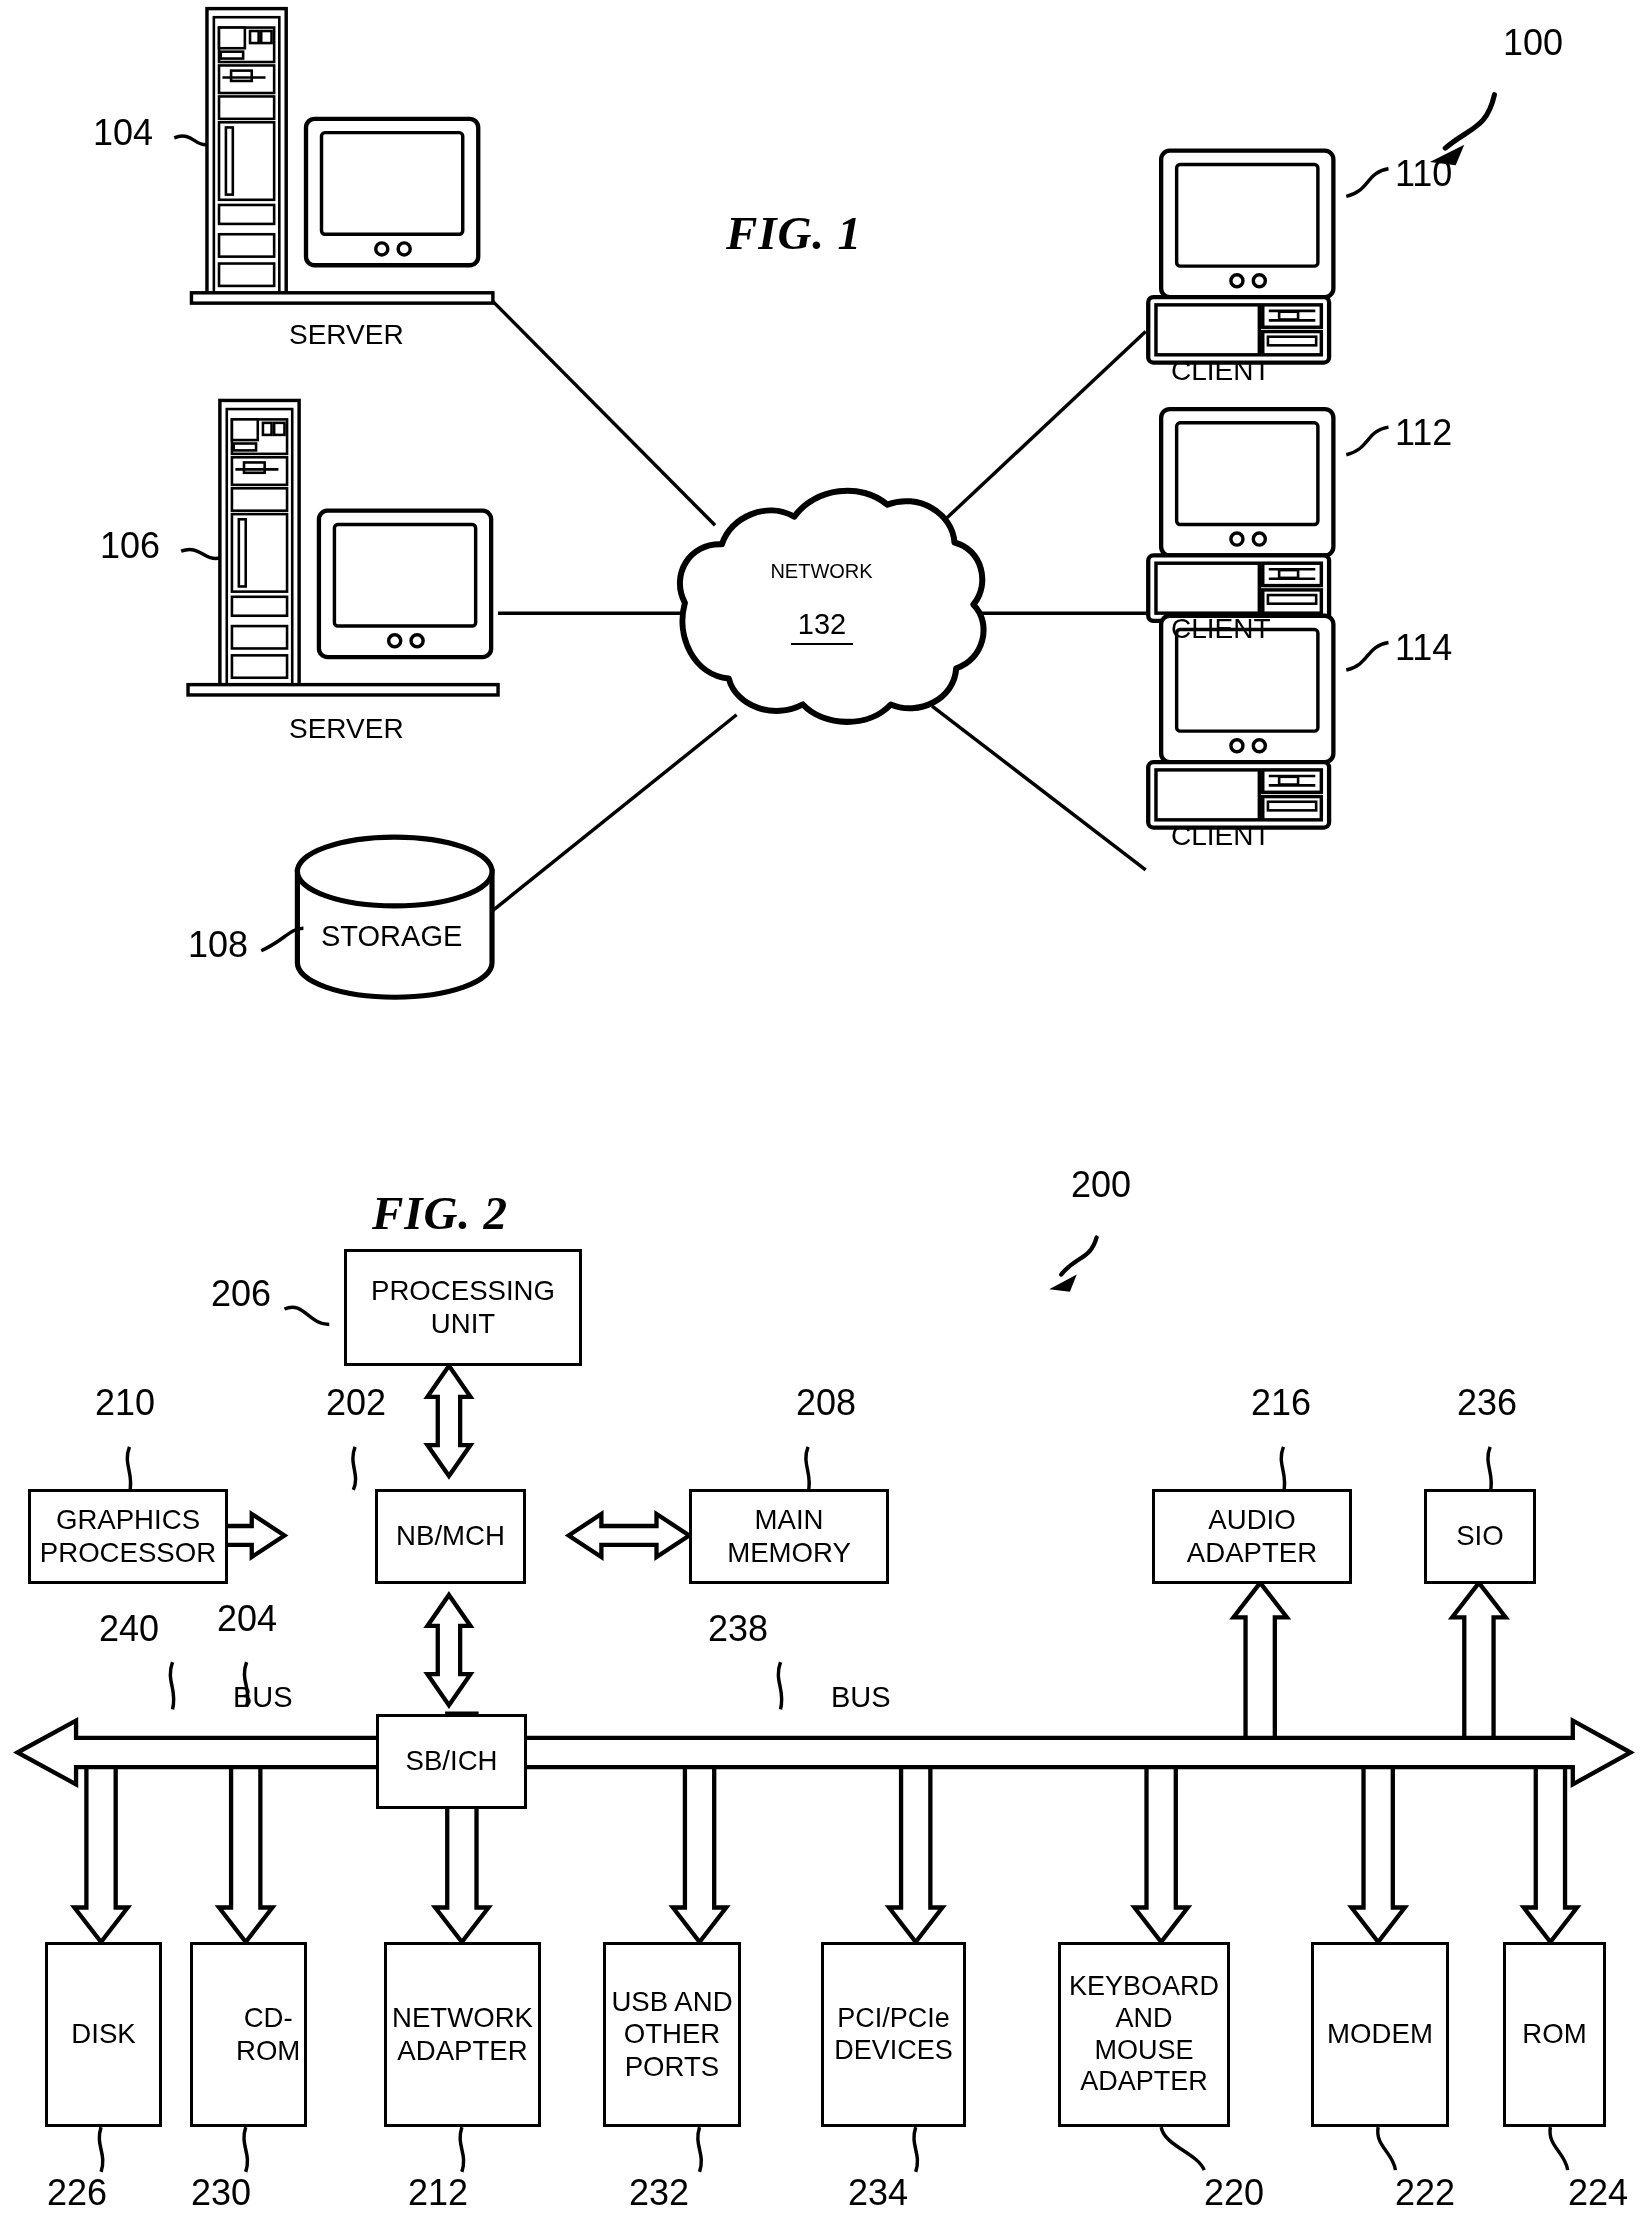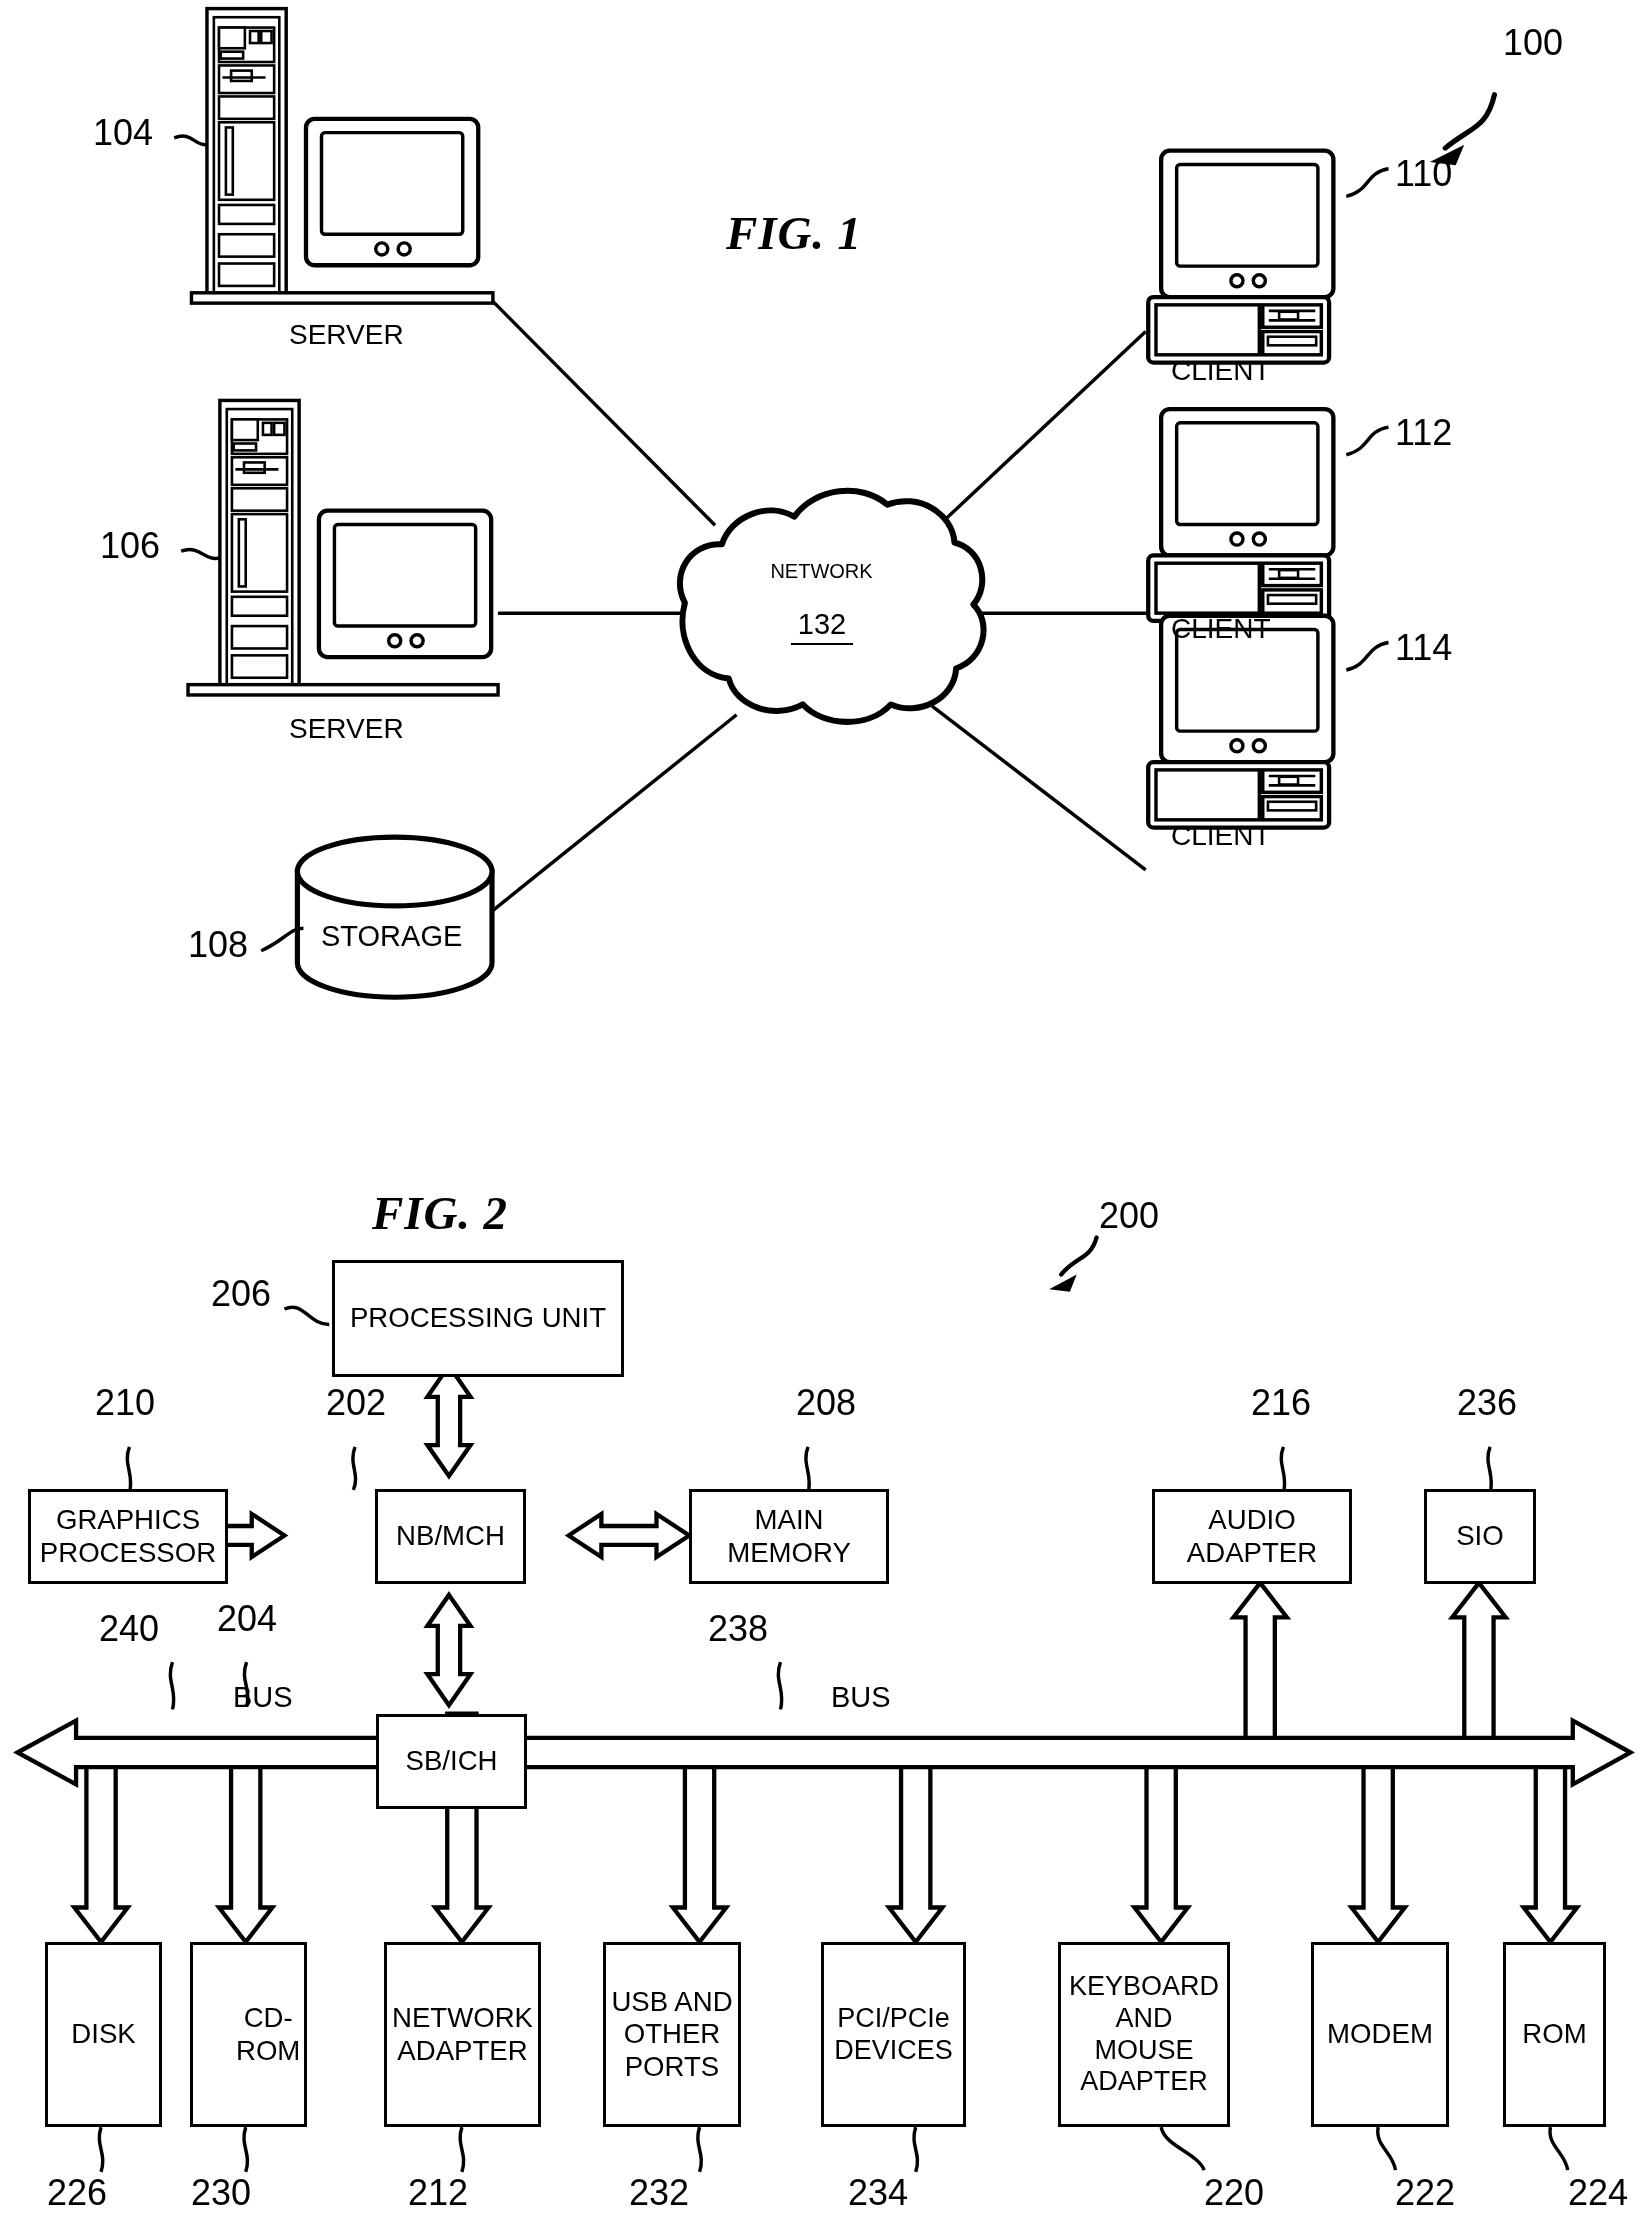--- a/index.html
+++ b/index.html
@@ -289,24 +289,24 @@
   <div class="ref-num" style="left:1395px; top:153px;">110</div>
   <div class="dev-label" style="left:1171px; top:355px;">CLIENT</div>
 
   <div class="ref-num" style="left:1395px; top:412px;">112</div>
   <div class="dev-label" style="left:1171px; top:613px;">CLIENT</div>
 
   <div class="ref-num" style="left:1395px; top:627px;">114</div>
   <div class="dev-label" style="left:1171px; top:820px;">CLIENT</div>
 
   <div class="fig-title" style="left:372px; top:1161px;">FIG. 2</div>
-  <div class="ref-num" style="left:1071px; top:1195px;margin-left:28px;">200</div>
+  <div class="ref-num" style="left:1071px; top:1164px;">200</div>
 
   <div class="ref-num" style="left:211px; top:1273px;">206</div>
-  <div class="box" style="left:332px; top:1249px; width:292px; height:117px;margin-top:11px;">PROCESSING UNIT</div>
+  <div class="box" style="left:344px; top:1249px; width:238px; height:117px;">PROCESSING UNIT</div>
 
   <div class="ref-num" style="left:95px; top:1382px;">210</div>
   <div class="box" style="left:28px; top:1489px; width:200px; height:95px;">GRAPHICS PROCESSOR</div>
 
   <div class="ref-num" style="left:326px; top:1382px;">202</div>
   <div class="box" style="left:375px; top:1489px; width:151px; height:95px;">NB/MCH</div>
 
   <div class="ref-num" style="left:796px; top:1382px;">208</div>
   <div class="box" style="left:689px; top:1489px; width:200px; height:95px;">MAIN MEMORY</div>
 

